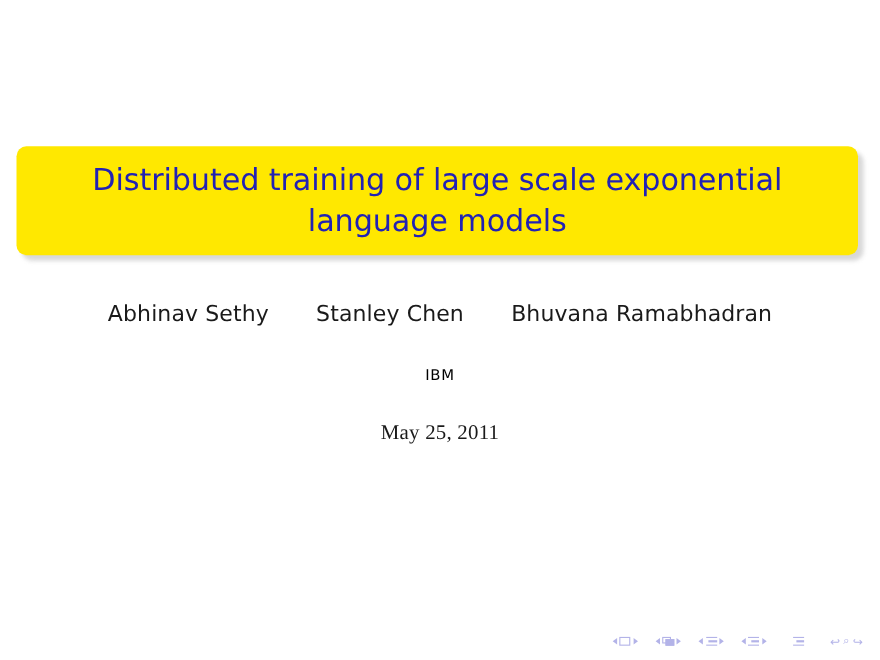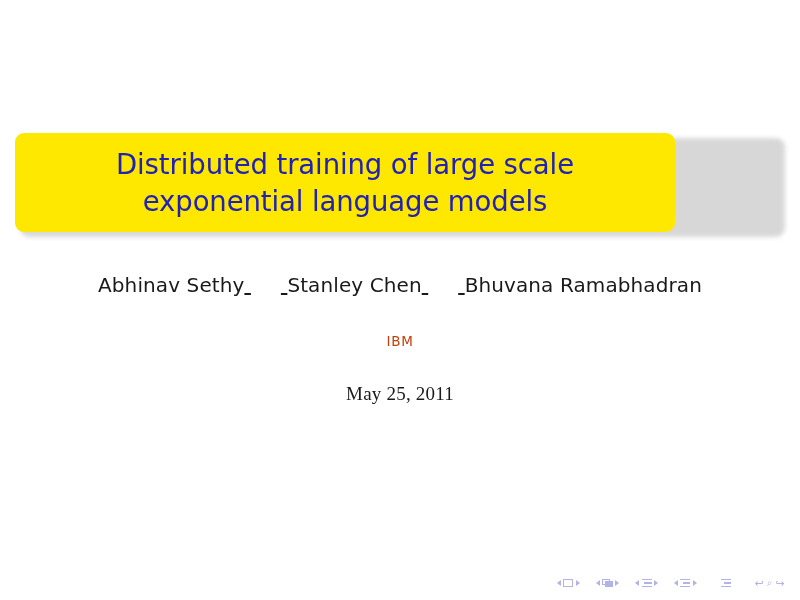--- a/index.html
+++ b/index.html
@@ -33,21 +33,21 @@
     height: 99px;
     border-radius: 9px;
     background: #b8b8b8;
     opacity: 0.55;
     filter: blur(2px);
   }
   #title-block {
     position: absolute;
     left: 15px;
     top: 133px;
-    width: 660px;
+    width: 765px;
     height: 99px;
     background: #ffe800;
     border-radius: 9px;
     display: flex;
     align-items: center;
     justify-content: flex-start;
     box-sizing: border-box;
     padding: 0 36px;
   }
   #title-text {
@@ -64,32 +64,31 @@
   #authors-row {
     position: absolute;
     left: 0;
     top: 273px;
     width: 800px;
     text-align: center;
     color: #1a1a1a;
     font-size: 20px;
     letter-spacing: 0.1px;
     white-space: nowrap;
-    text-decoration: underline;
   }
   .author-name { display: inline-block; }
   .author-gap  { display: inline-block; width: 30px; }
 
   #institute {
     position: absolute;
     left: 0;
     top: 333px;
     width: 800px;
     text-align: center;
-    color: #c2410c;
+    color: #000000;
     font-size: 13.5px;
     letter-spacing: 0.7px;
   }
 
   #date-line {
     position: absolute;
     left: 0;
     top: 383px;
     width: 800px;
     text-align: center;

